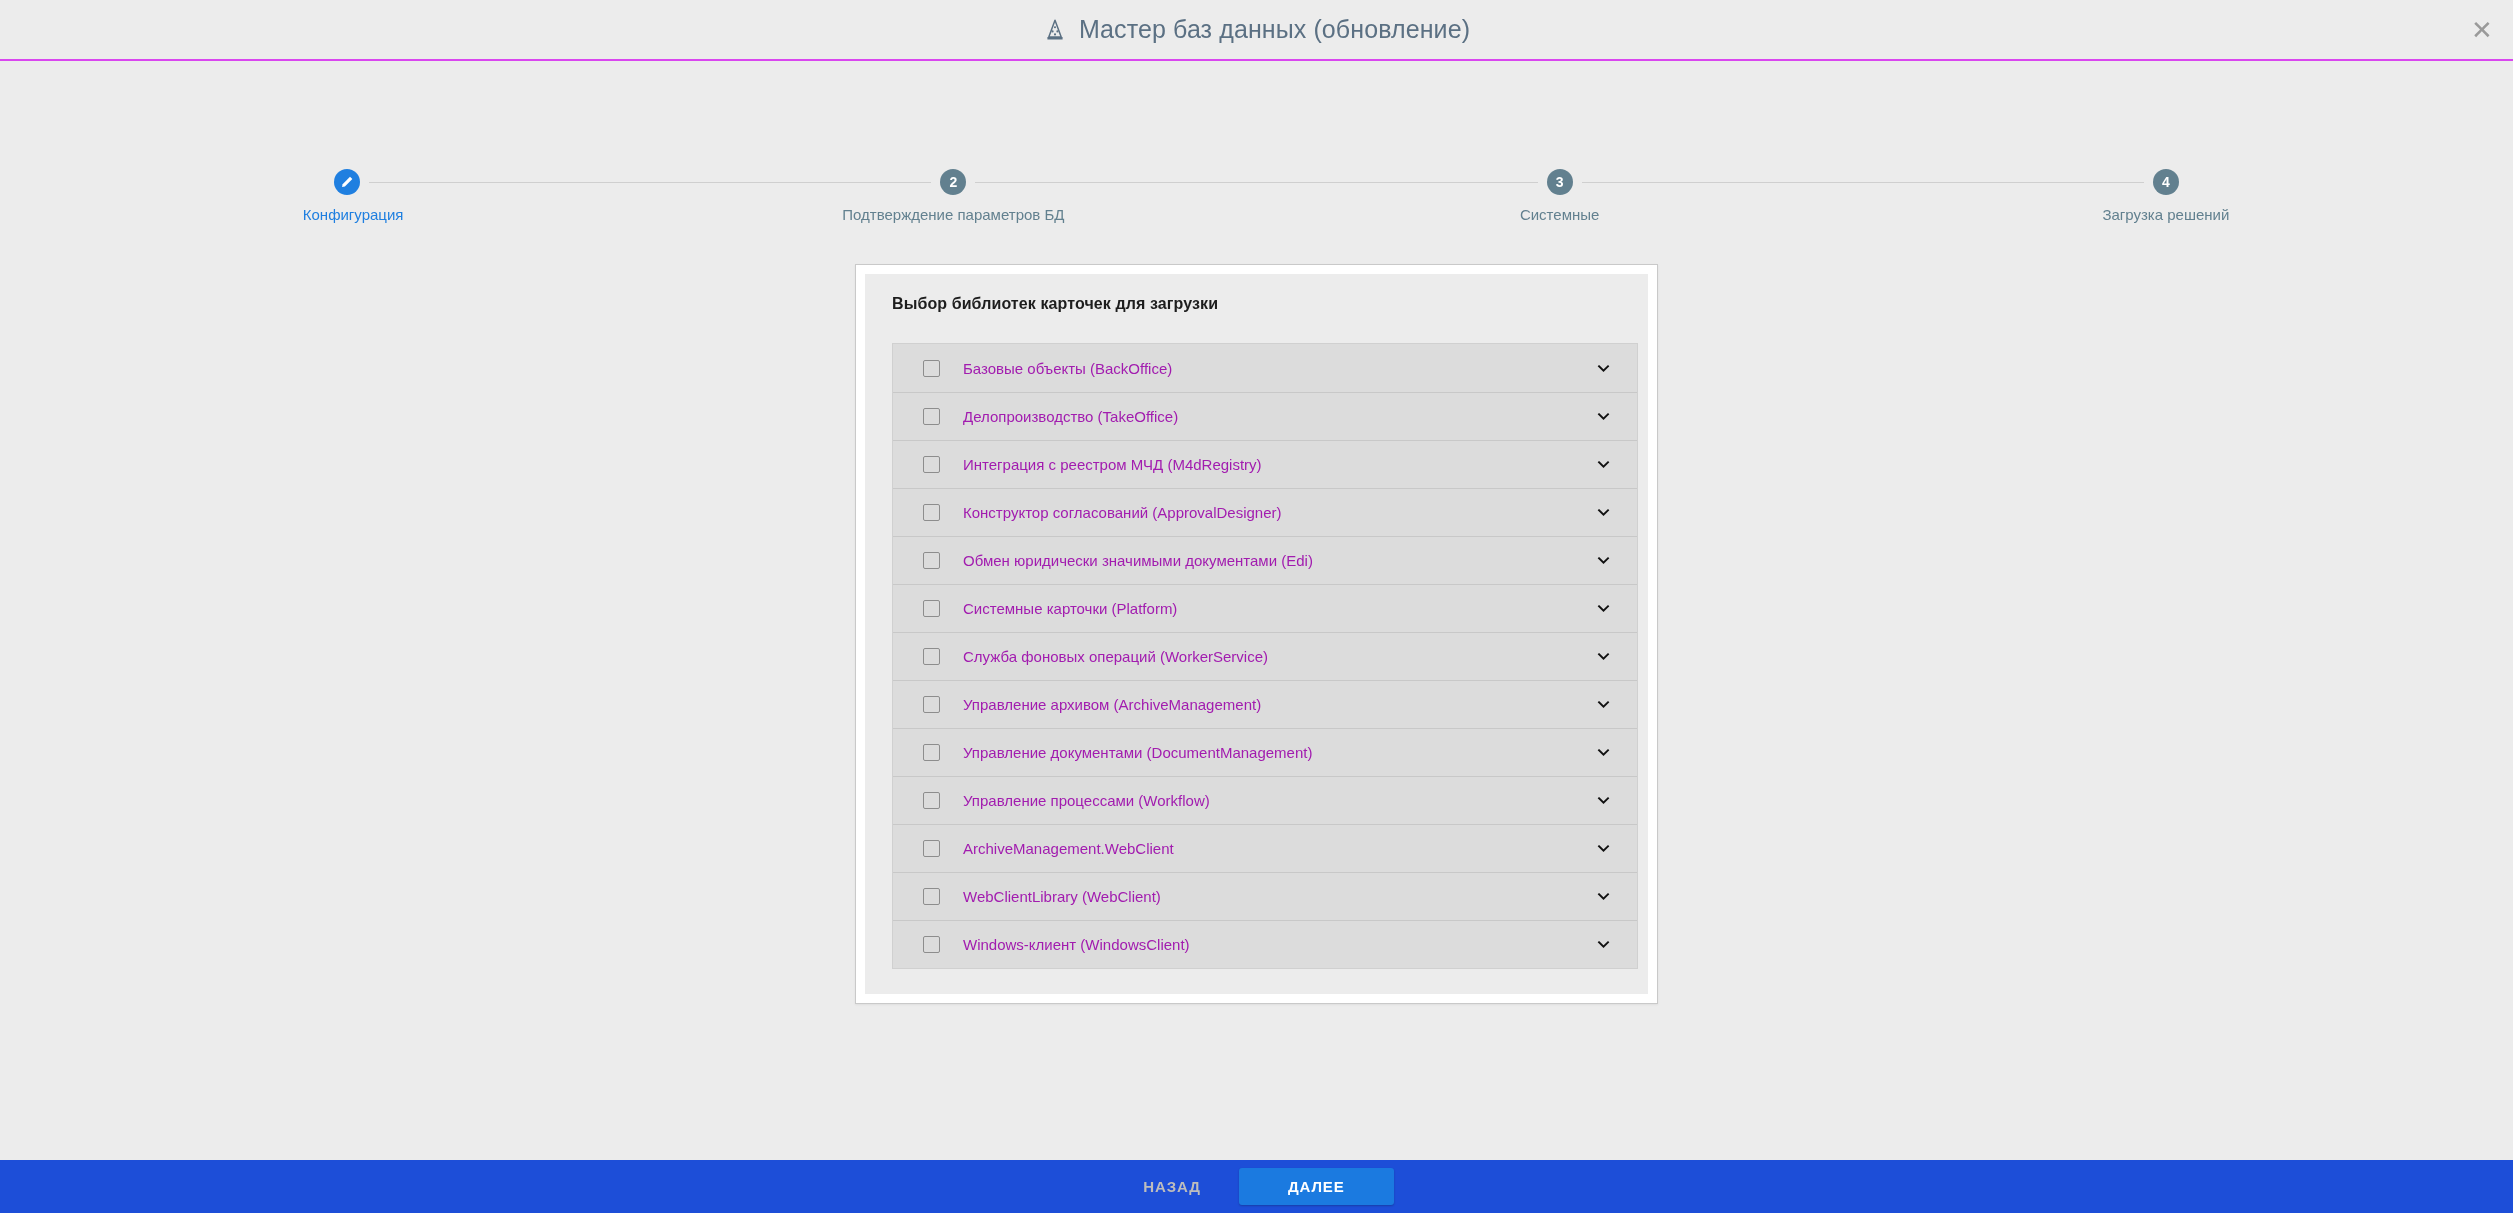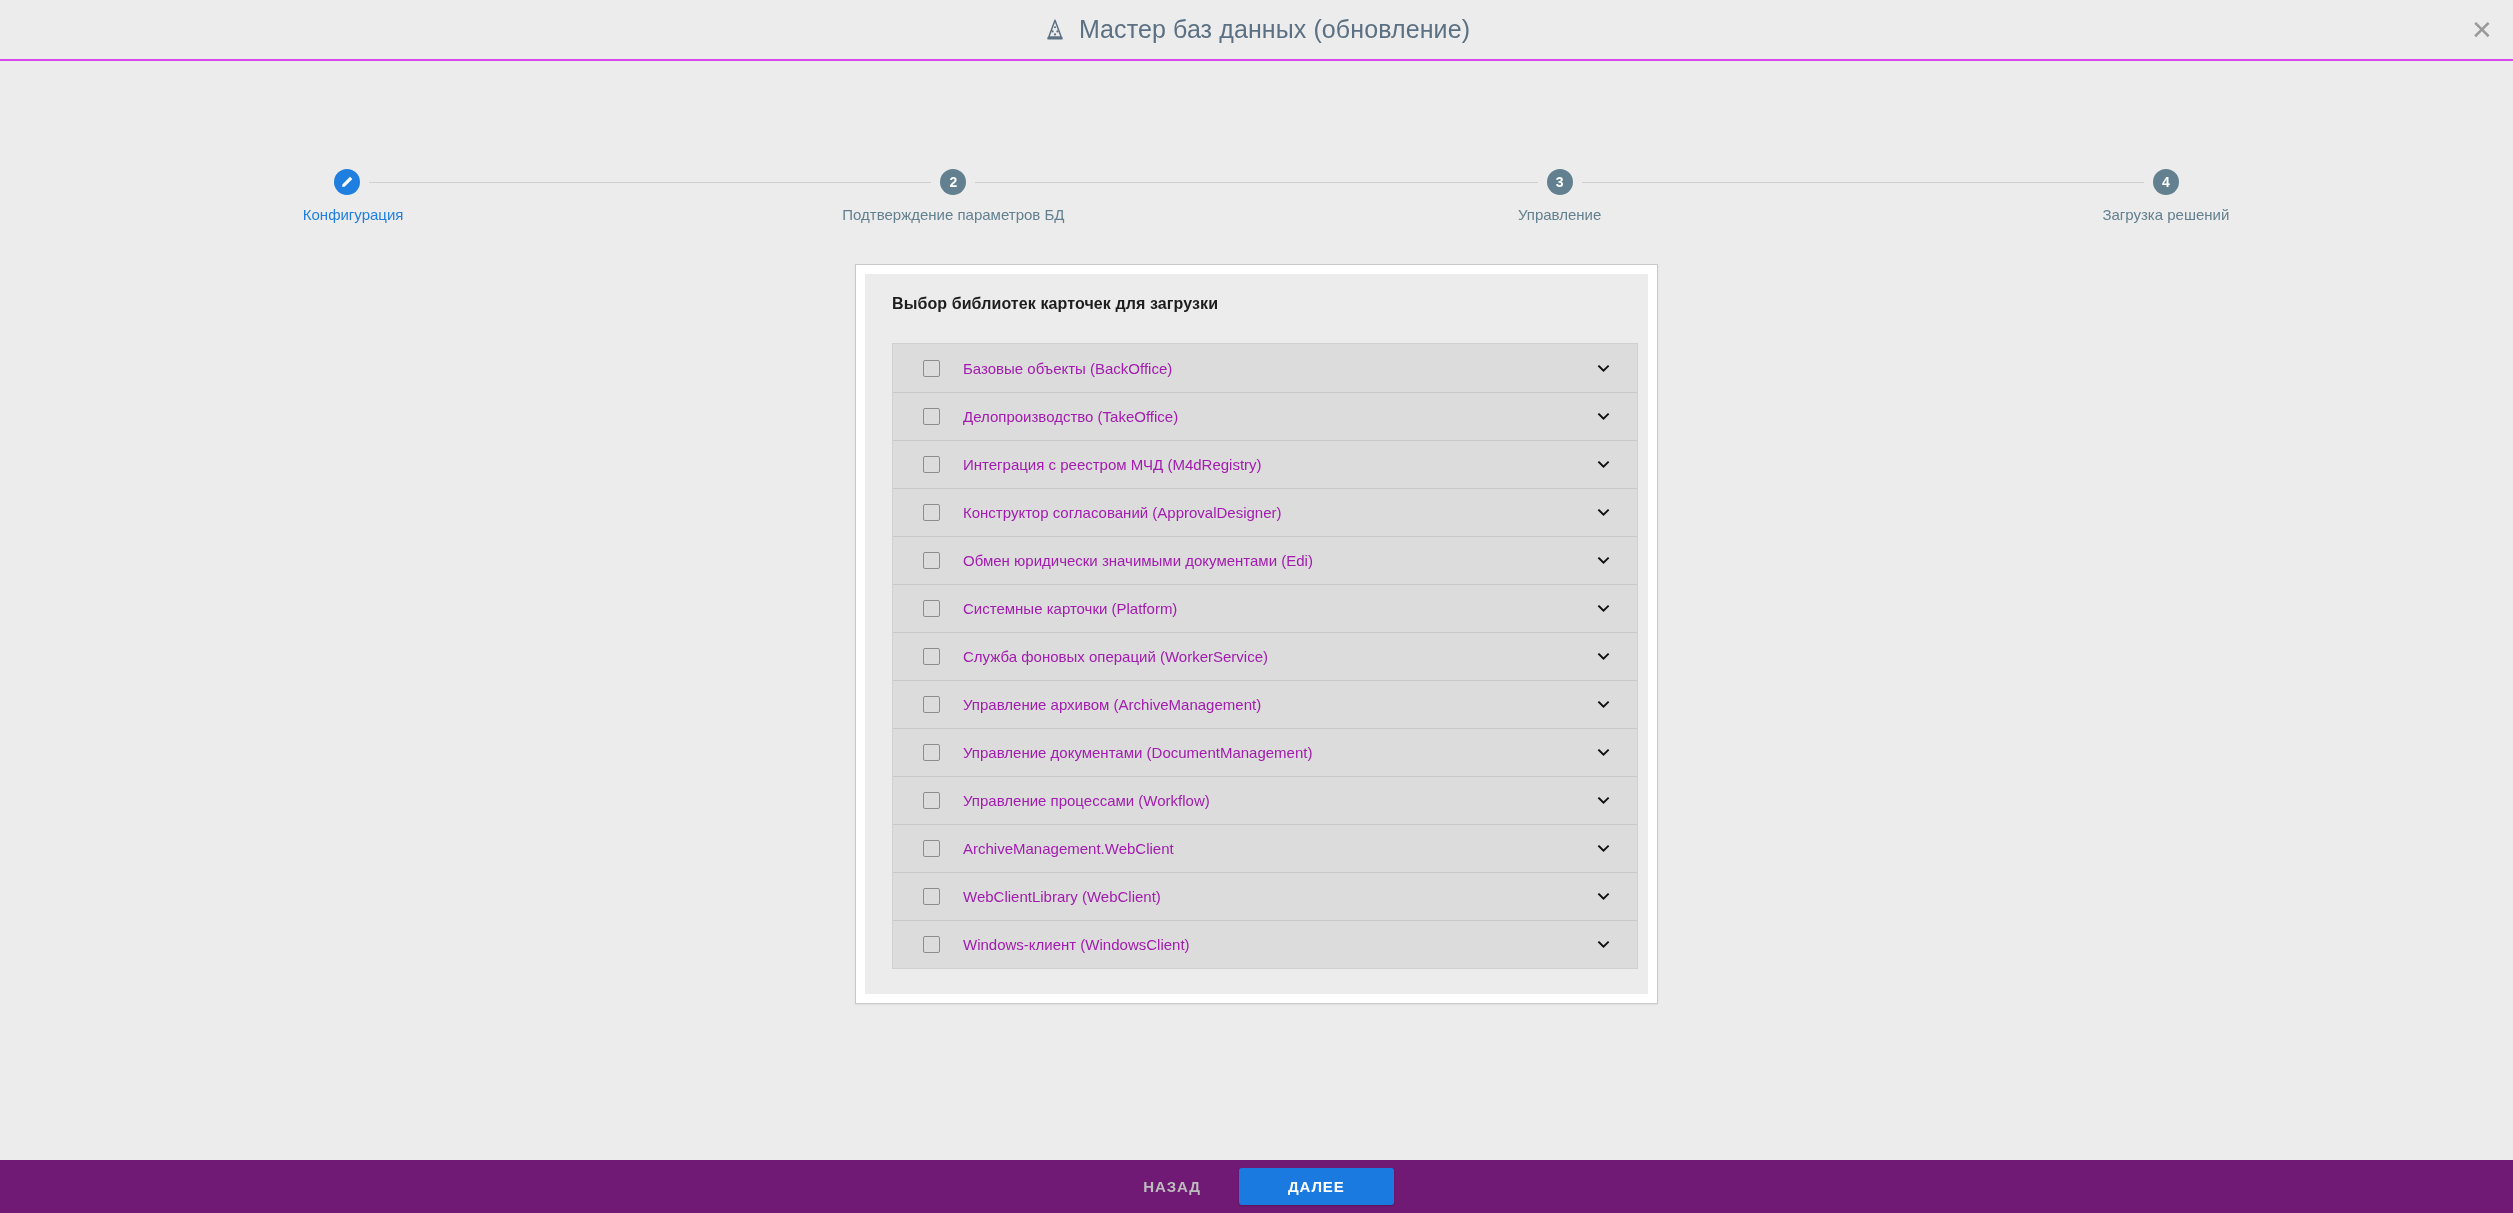--- a/index.html
+++ b/index.html
@@ -200,21 +200,21 @@
     justify-content: center;
     cursor: pointer;
     color: #111111;
   }
   .chev svg { display: block; }
 
   
   .footer {
     flex: 0 0 53px;
     height: 53px;
-    background: #701a75;
+    background: #1d4ed8;
     display: flex;
     align-items: center;
     justify-content: center;
     gap: 14px;
   }
   .btn {
     font-family: inherit;
     font-size: 15px;
     font-weight: bold;
     letter-spacing: 0.9px;
@@ -280,21 +280,21 @@
         <span class="line left"></span>
         <span class="line right"></span>
         <span class="step-circle">2</span>
         <span class="step-label">Подтверждение параметров БД</span>
       </div>
 
       <div class="step">
         <span class="line left"></span>
         <span class="line right"></span>
         <span class="step-circle">3</span>
-        <span class="step-label">Управление</span>
+        <span class="step-label">Системные</span>
       </div>
 
       <div class="step">
         <span class="line left"></span>
 
         <span class="step-circle">4</span>
         <span class="step-label">Загрузка решений</span>
       </div>
 
     </div>

